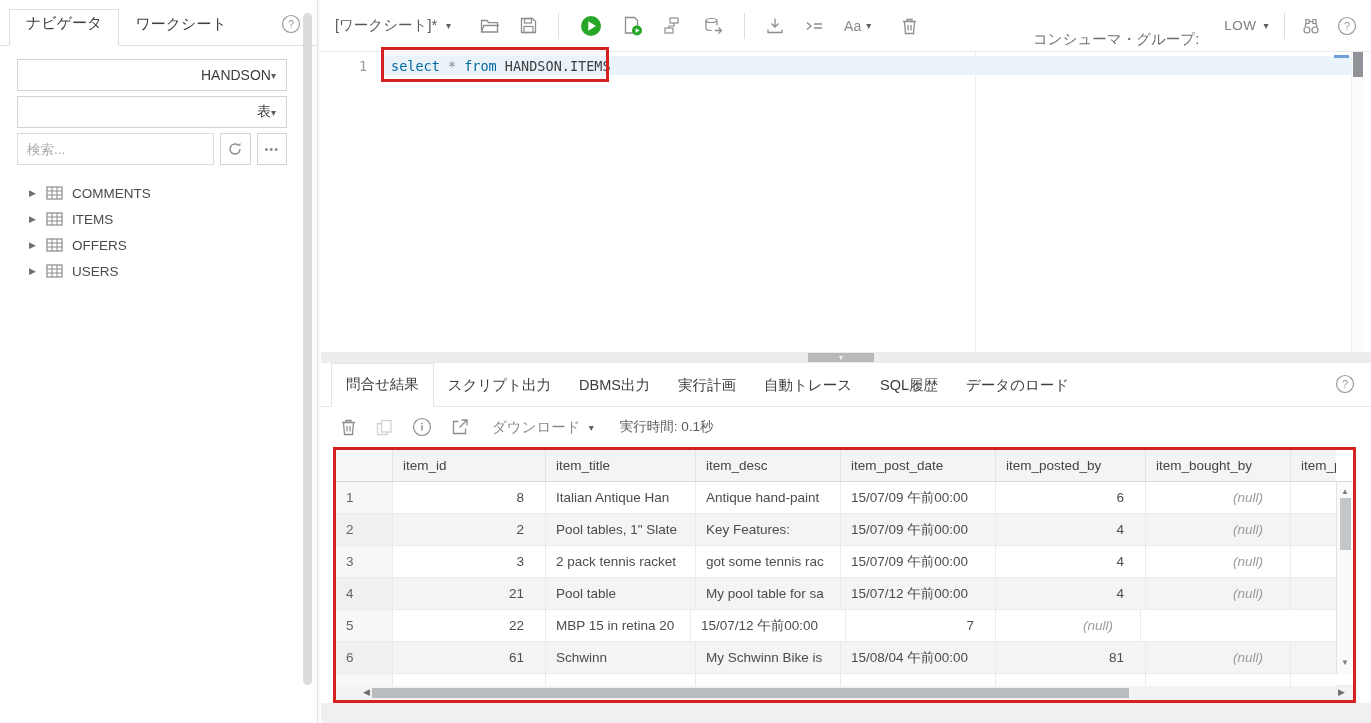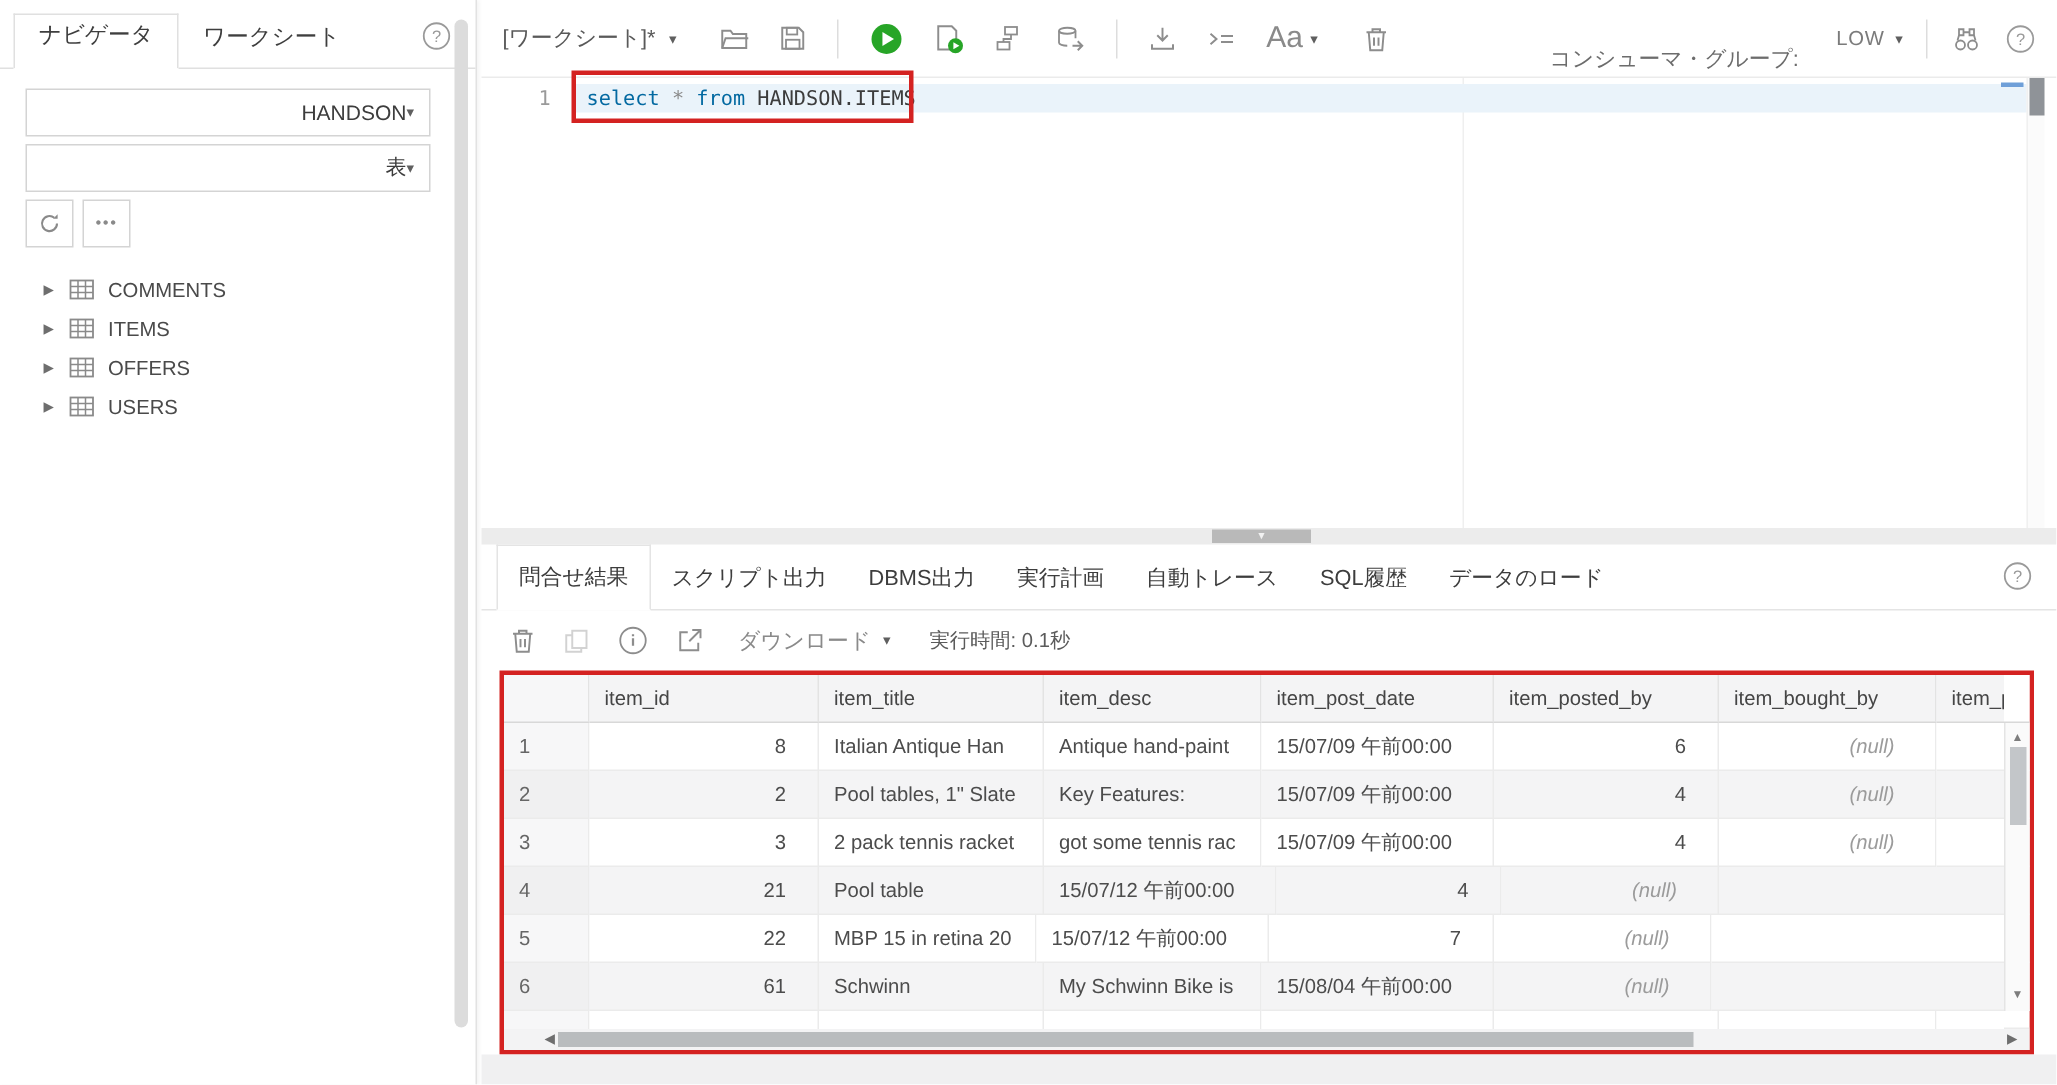--- a/index.html
+++ b/index.html
@@ -29,21 +29,21 @@
   .tw{font-size:9px;color:#6e6e6e;width:8px;}
   .caret{font-size:10px;color:#5f5f5f;}
   .lp-scroll{position:absolute;right:5px;top:13px;width:9px;height:672px;background:#dcdcdc;border-radius:5px;}
 
   
   .main{position:absolute;left:321px;top:0;width:1050px;height:723px;}
 
   .ws-toolbar{height:52px;border-bottom:1px solid #ebebeb;display:flex;align-items:center;padding:16px 14px;box-sizing:border-box;gap:21px;}
   .ws-title{display:flex;align-items:center;gap:9px;font-size:14.5px;color:#595959;white-space:nowrap;margin-right:8px;cursor:default;}
   .tbi{display:flex;align-items:center;gap:5px;cursor:default;}
-  .aa-label{font-size:20px;color:#8a8a8a;}
+  .aa-label{font-size:14px;color:#8a8a8a;}
   .ws-right{margin-left:auto;display:flex;align-items:center;gap:15px;}
   .cg-label{font-size:14.5px;color:#6c6c6c;white-space:nowrap;margin-top:28px;}
   .cg-value{display:flex;align-items:center;gap:7px;font-size:13.5px;color:#7b7b7b;letter-spacing:.5px;margin-left:10px;cursor:default;}
 
   .editor{position:absolute;left:0;top:52px;width:1050px;height:300px;background:#fff;}
   .ruler{position:absolute;left:654px;top:0;width:1px;height:100%;background:#efefef;}
   .cur-line{position:absolute;left:62px;right:19px;top:4px;height:19px;background:#eaf3fa;}
   .gutter-num{position:absolute;left:38px;top:5px;font:13.5px/18px "DejaVu Sans Mono",monospace;color:#9a9a9a;}
   .code-line{position:absolute;left:70px;top:5px;font:13.5px/18px "DejaVu Sans Mono",monospace;white-space:pre;}
   .kw{color:#0369a1;} .star{color:#8a8a8a;} .ident{color:#3c3c3c;}
@@ -109,20 +109,21 @@
   <div class="lp-select sel1">
     <span>HANDSON</span>
     <span class="caret">▾</span>
   </div>
   <div class="lp-select sel2">
     <span>表</span>
     <span class="caret">▾</span>
   </div>
 
   <div class="lp-search">
+    <input type="text" placeholder="検索..." style="">
     <span class="btn-sq">
       <svg width="16" height="16" viewBox="0 0 16 16">
           <path d="M13 8a5 5 0 1 1-1.8-3.8" fill="none" stroke="#8a8a8a" stroke-width="1.4"></path>
           <path d="M13.4 1.8 v3 h-3 z" fill="#8a8a8a"></path>
         </svg>
     </span>
     <span class="btn-sq">•••</span>
   </div>
 
   <div class="tree" id="tree">
@@ -373,20 +374,21 @@
             <div class="cell c4">15/07/09 午前00:00</div>
             <div class="cell c5 right">4</div>
             <div class="cell c6 right nullv">(null)</div>
             <div class="cell c7"></div>
             <div class="c8s"></div>
           </div>
           <div class="g-row even">
             <div class="cell c0">4</div>
             <div class="cell c1 right">21</div>
             <div class="cell c2">Pool table</div>
+            <div class="cell c3">My pool table for sa</div>
             <div class="cell c4">15/07/12 午前00:00</div>
             <div class="cell c5 right">4</div>
             <div class="cell c6 right nullv">(null)</div>
             <div class="cell c7"></div>
             <div class="c8s"></div>
           </div>
           <div class="g-row">
             <div class="cell c0">5</div>
             <div class="cell c1 right">22</div>
             <div class="cell c3">MBP 15 in retina 20</div>
@@ -395,20 +397,21 @@
             <div class="cell c6 right nullv">(null)</div>
             <div class="cell c7"></div>
             <div class="c8s"></div>
           </div>
           <div class="g-row even">
             <div class="cell c0">6</div>
             <div class="cell c1 right">61</div>
             <div class="cell c2">Schwinn</div>
             <div class="cell c3">My Schwinn Bike is</div>
             <div class="cell c4">15/08/04 午前00:00</div>
+            <div class="cell c5 right">81</div>
             <div class="cell c6 right nullv">(null)</div>
             <div class="cell c7"></div>
             <div class="c8s"></div>
           </div>
         </div>
       <div class="g-partial" id="gpartial">
           <div class="cell c0"></div>
           <div class="cell c1"></div>
           <div class="cell c2"></div>
           <div class="cell c3"></div>

